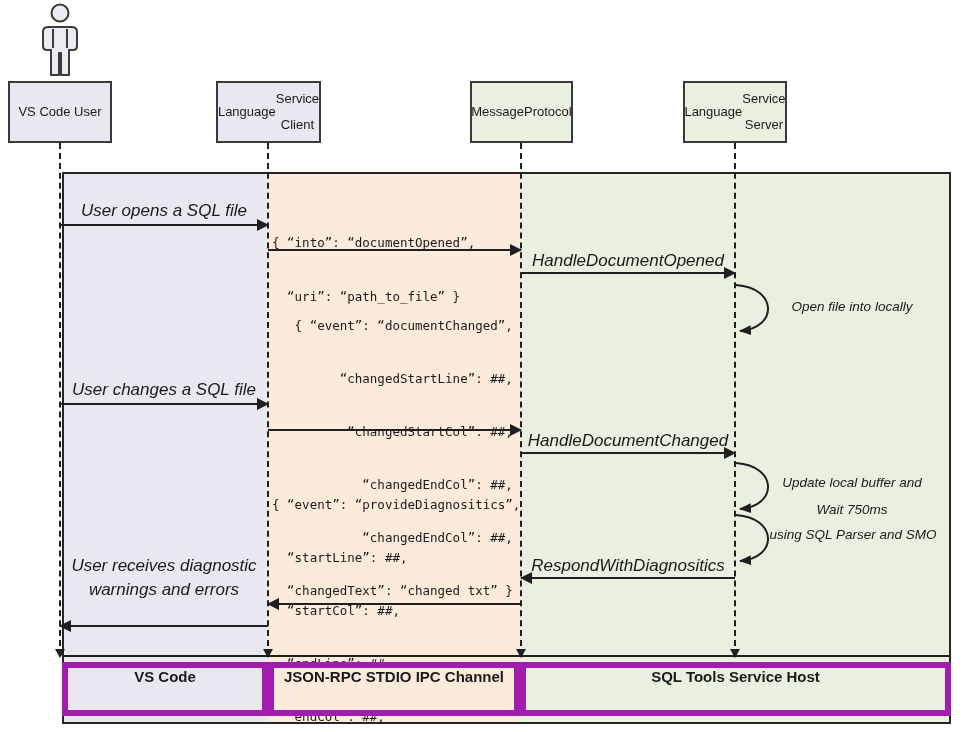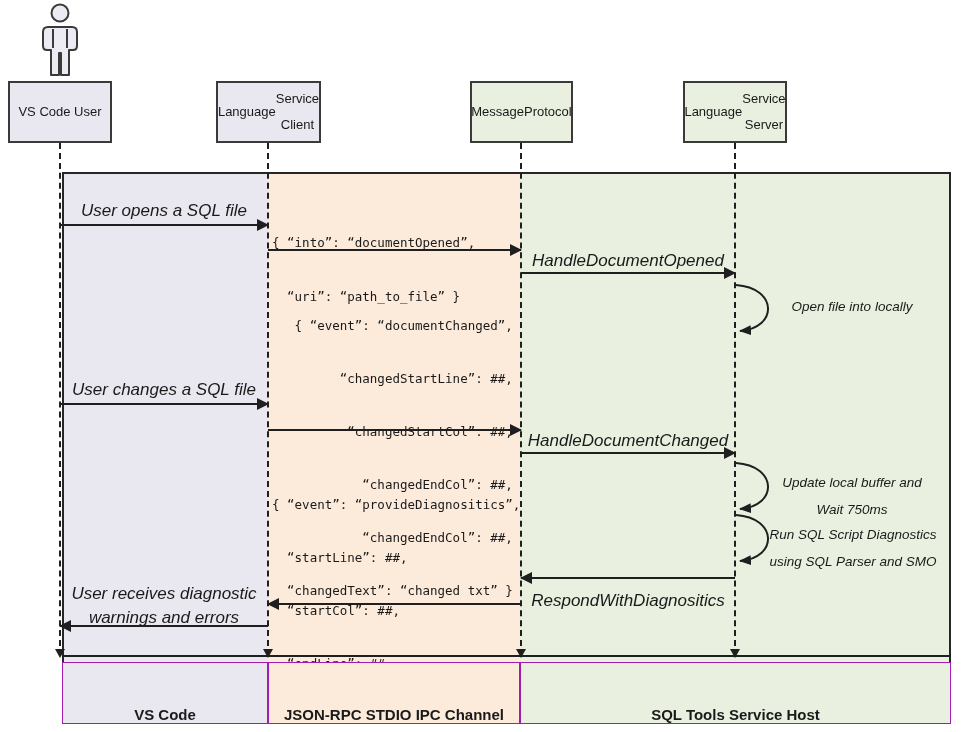--- a/index.html
+++ b/index.html
@@ -12,22 +12,22 @@
   html,body{margin:0;padding:0;background:#fff;}
   body{font-family:"Liberation Sans",sans-serif;color:#1a1a1a;}
   .canvas{position:relative;width:962px;height:732px;background:#fff;overflow:hidden;}
   .abs{position:absolute;}
   .lane{position:absolute;top:172px;height:552px;}
   .lane-border{position:absolute;left:62px;top:172px;width:889px;height:552px;
     border:2px solid #262626;box-sizing:border-box;pointer-events:none;background:transparent;}
   .hbox{position:absolute;border:2px solid var(--boxborder);box-sizing:border-box;
     display:flex;flex-direction:row;justify-content:center;align-items:center;
     font-size:13px;line-height:26px;text-align:center;}
-  .fbox{position:absolute;top:662px;height:62px;border:1px solid #a21caf;box-sizing:border-box;
-    display:flex;justify-content:center;align-items:flex-end;font-size:15px;font-weight:bold;}
+  .fbox{position:absolute;top:662px;height:54px;border:6px solid #a21caf;box-sizing:border-box;
+    display:flex;justify-content:center;align-items:flex-start;font-size:15px;font-weight:bold;}
   .lifeline{position:absolute;width:0;border-left:2px dashed var(--line);}
   .arrow{position:absolute;height:0;border-top:2px solid var(--line);}
   .arrow.right::after{content:"";position:absolute;right:-1px;top:-7px;width:0;height:0;
     border-left:12px solid var(--line);border-top:6px solid transparent;border-bottom:6px solid transparent;}
   .arrow.left::after{content:"";position:absolute;left:-1px;top:-7px;width:0;height:0;
     border-right:12px solid var(--line);border-top:6px solid transparent;border-bottom:6px solid transparent;}
   .downhead{position:absolute;width:0;height:0;border-top:9px solid var(--line);
     border-left:5px solid transparent;border-right:5px solid transparent;}
   .msglabel{position:absolute;font-style:italic;font-size:17px;text-align:center;line-height:18px;}
   .looplabel{position:absolute;font-style:italic;font-size:13.5px;text-align:center;line-height:27px;}
@@ -120,38 +120,37 @@
   </svg>
   <div class="looplabel" style="left:752px;top:469px;width:200px;">
     <div>Update local buffer and</div>
     <div>Wait 750ms</div>
   </div>
 
   <svg class="abs" style="left:734px;top:514px;" width="58" height="52" viewBox="0 0 58 52">
     <path d="M2,1 C44,4 44,44 6,47" fill="none" stroke="#1f1f1f" stroke-width="2" marker-end="url(#arrhead)"></path>
   </svg>
   <div class="looplabel" style="left:748px;top:521px;width:210px;">
-    <div>Run SQL Script Diagnostics</div>
     <div>using SQL Parser and SMO</div>
   </div>
 
   <div class="mono" style="left:272px;top:463px;">
     <div>{ “event”: “provideDiagnositics”,</div>
     <div>  “startLine”: ##,</div>
     <div>  “startCol”: ##,</div>
     <div>  “endLine”: ##,</div>
     <div>  “endCol”: ##,</div>
     
   </div>
 
-  <div class="msglabel" style="left:521px;top:557px;width:214px;margin-top:35px;">RespondWithDiagnositics</div>
+  <div class="msglabel" style="left:521px;top:557px;width:214px;">RespondWithDiagnositics</div>
   <div class="arrow left" style="left:521px;top:577px;width:214px;"></div>
   <div class="arrow left" style="left:268px;top:603px;width:253px;"></div>
 
-  <div class="msglabel" style="left:60px;top:582px;width:208px;line-height:24px;font-style:italic;">
+  <div class="msglabel" style="left:60px;top:554px;width:208px;line-height:24px;font-style:italic;">
     <div>User receives diagnostic</div>
     <div>warnings and errors</div>
   </div>
   <div class="arrow left" style="left:60px;top:625px;width:208px;"></div>
 
   <div class="floor" style="left:62px;top:655px;width:889px;"></div>
   <div class="downhead" style="left:55px;top:649px;"></div>
   <div class="downhead" style="left:263px;top:649px;"></div>
   <div class="downhead" style="left:516px;top:649px;"></div>
   <div class="downhead" style="left:730px;top:649px;"></div>

